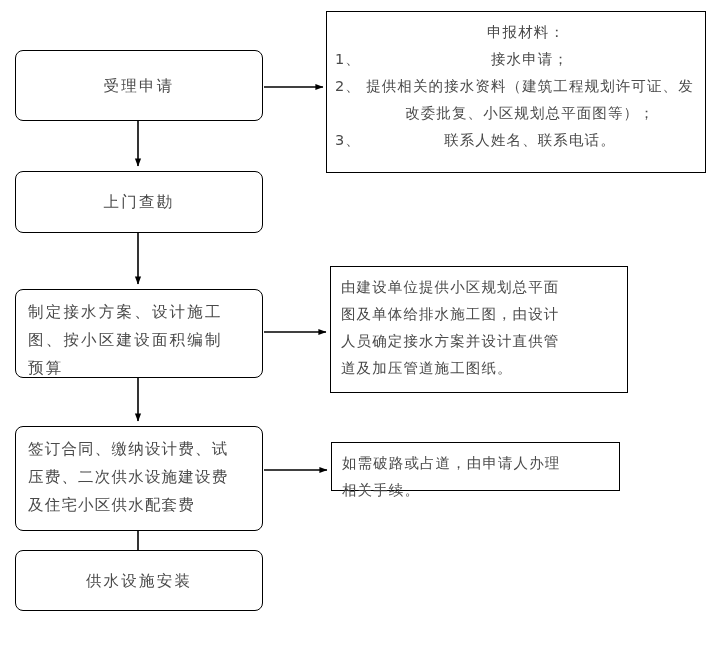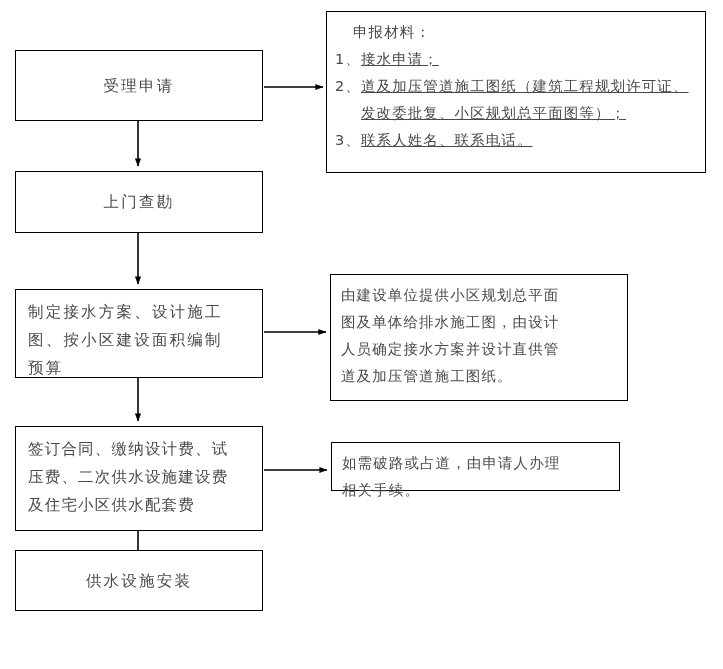--- a/index.html
+++ b/index.html
@@ -27,20 +27,21 @@
     border: 1.4px solid #000000;
     background: #ffffff;
     color: #3a3a3a;
     display: flex;
     align-items: center;
     z-index: 2;
   }
   .process {
     justify-content: center;
     text-align: center;
+    border-radius: 8px;
   }
   .process .txt {
     font-size: 15.5px;
     line-height: 28px;
     letter-spacing: 2.2px;
     color: #4a4a4a;
     white-space: pre-line;
     padding: 0 8px;
     text-align: center;
   }
@@ -78,21 +79,20 @@
   .note-item {
     display: flex;
     align-items: flex-start;
   }
   .note-item .num {
     flex: 0 0 auto;
     white-space: nowrap;
   }
   .note-item .body {
     flex: 1 1 auto;
-    text-decoration: underline;
   }
   svg.conn {
     position: absolute;
     left: 0;
     top: 0;
     width: 723px;
     height: 669px;
     z-index: 1;
     pointer-events: none;
   }
@@ -156,38 +156,38 @@
     <div class="txt" style="letter-spacing:1.2px;">签订合同、缴纳设计费、试
 压费、二次供水设施建设费
 及住宅小区供水配套费</div>
   </div>
 
   <div class="box process" style="left:15px; top:550px; width:248px; height:61px;">
     <div class="txt">供水设施安装</div>
   </div>
 
   <div class="box note" style="left:326px; top:11px; width:380px; height:162px;">
-    <div class="note-list" style="width:100%;">
+    <div class="note-list" style="width:100%;text-align:center;">
       <div class="note-title">申报材料：</div>
       <div class="note-item">
         <span class="num">1、</span>
         <span class="body">接水申请；</span>
       </div>
       <div class="note-item">
         <span class="num">2、</span>
-        <span class="body">道及加压管道施工图纸（建筑工程规划许可证、发改委批复、小区规划总平面图等）；</span>
+        <span class="body">提供相关的接水资料（建筑工程规划许可证、发改委批复、小区规划总平面图等）；</span>
       </div>
       <div class="note-item">
         <span class="num">3、</span>
         <span class="body">联系人姓名、联系电话。</span>
       </div>
     </div>
   </div>
 
-  <div class="box note" style="left:330px; top:266px; width:298px; height:127px;margin-top:8px;">
+  <div class="box note" style="left:330px; top:266px; width:298px; height:127px;">
     <div class="ntxt">由建设单位提供小区规划总平面
 图及单体给排水施工图，由设计
 人员确定接水方案并设计直供管
 道及加压管道施工图纸。</div>
   </div>
 
   <div class="box note" style="left:331px; top:442px; width:289px; height:49px;">
     <div class="ntxt">如需破路或占道，由申请人办理
 相关手续。</div>
   </div>

